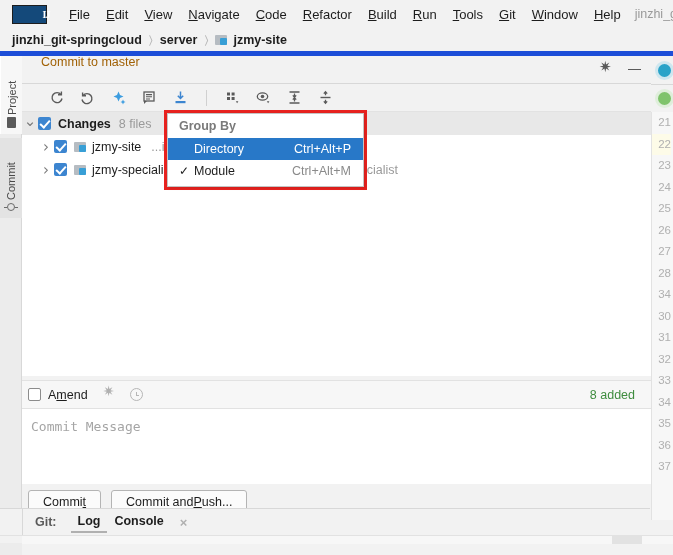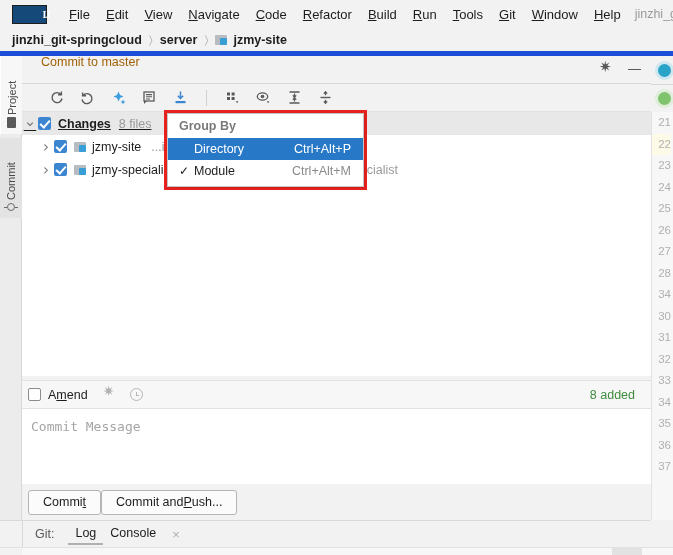--- a/index.html
+++ b/index.html
@@ -129,21 +129,21 @@
   .tbicon { width: 17px; height: 17px; position: relative; color: #5a5a5a; flex: none; }
   .tbicon svg { display: block; }
   .tb-sep { width: 1px; height: 16px; background: #d0d0d0; margin: 0 3px; }
 
   
   .changes-pane {
     position: absolute; left: 22px; top: 112px; width: 629px; height: 264px;
     background: #ffffff; overflow: hidden;
   }
   .row { height: 23px; display: flex; align-items: center; font-size: 12.5px; }
-  .row-selected { background: #e8e8e8; text-decoration: underline; }
+  .row-selected { background: #e8e8e8; }
   .arrow {
     width: 16px; text-align: center; color: #7a7a7a; font-size: 11px; flex: none;
     font-family: "DejaVu Sans", sans-serif;
   }
   .arrow-down::before { content: "\2304"; position: relative; top: -3px; font-size: 15px; }
   .arrow-right::before { content: "\203A"; font-size: 15px; }
   .cbox {
     width: 13px; height: 13px; background: #3c85d0; border-radius: 2px;
     position: relative; flex: none; margin-right: 7px;
   }
@@ -218,21 +218,21 @@
     background: #ffffff; border-top: 1px solid #e2e2e2;
   }
   .msg-placeholder {
     padding: 10px 0 0 9px; color: #a5a5a5; font-size: 13px;
     font-family: "DejaVu Sans Mono", monospace;
   }
 
   
   .btnbar {
     position: absolute; left: 22px; top: 484px; width: 629px; height: 36px;
-    background: #f2f2f2; display: flex; align-items: center; padding-left: 6px; 
+    background: #f2f2f2; display: flex; align-items: center; padding-left: 6px; gap: 10px;
   }
   .btn {
     height: 25px; padding: 0 14px; background: #fbfbfb;
     border: 1px solid #b4b4b4; border-radius: 3px;
     font-size: 12.5px; color: #1d1d1d; display: flex; align-items: center;
     font-family: "Liberation Sans", sans-serif;
   }
   .btn .u { text-decoration: underline; }
 
   
@@ -240,22 +240,22 @@
     position: absolute; left: 651px; top: 112px; width: 22px; height: 408px;
     background: #f7f7f7; border-left: 1px solid #e2e2e2;
     font-size: 11.5px; color: #b0b0b0; text-align: right;
     padding-right: 2px; overflow: hidden;
   }
   .gnum { height: 21.5px; line-height: 21.5px; }
   .gnum.hl { background: #fdfbe8; }
 
   
   .statusbar {
-    position: absolute; left: 0; top: 520px; width: 650px; height: 35px;
-    background: #f2f2f2; border-top: 1px solid #d8d8d8;
+    position: absolute; left: 0; top: 508px; width: 650px; height: 35px;
+    background: #f2f2f2; border-top: 1px solid #d8d8d8; font-weight: bold;
   }
   .status-inner {
     position: absolute; left: 22px; top: 0; height: 26px;
     display: flex; align-items: center; gap: 0px; padding-left: 12px;
     border-left: 1px solid #d8d8d8;
   }
   .st-label { font-size: 12.5px; color: #5a5a5a; margin-right: 14px; }
   .st-tab {
     font-size: 12.5px; color: #1d1d1d; padding: 3px 7px 5px 7px; position: relative;
   }

